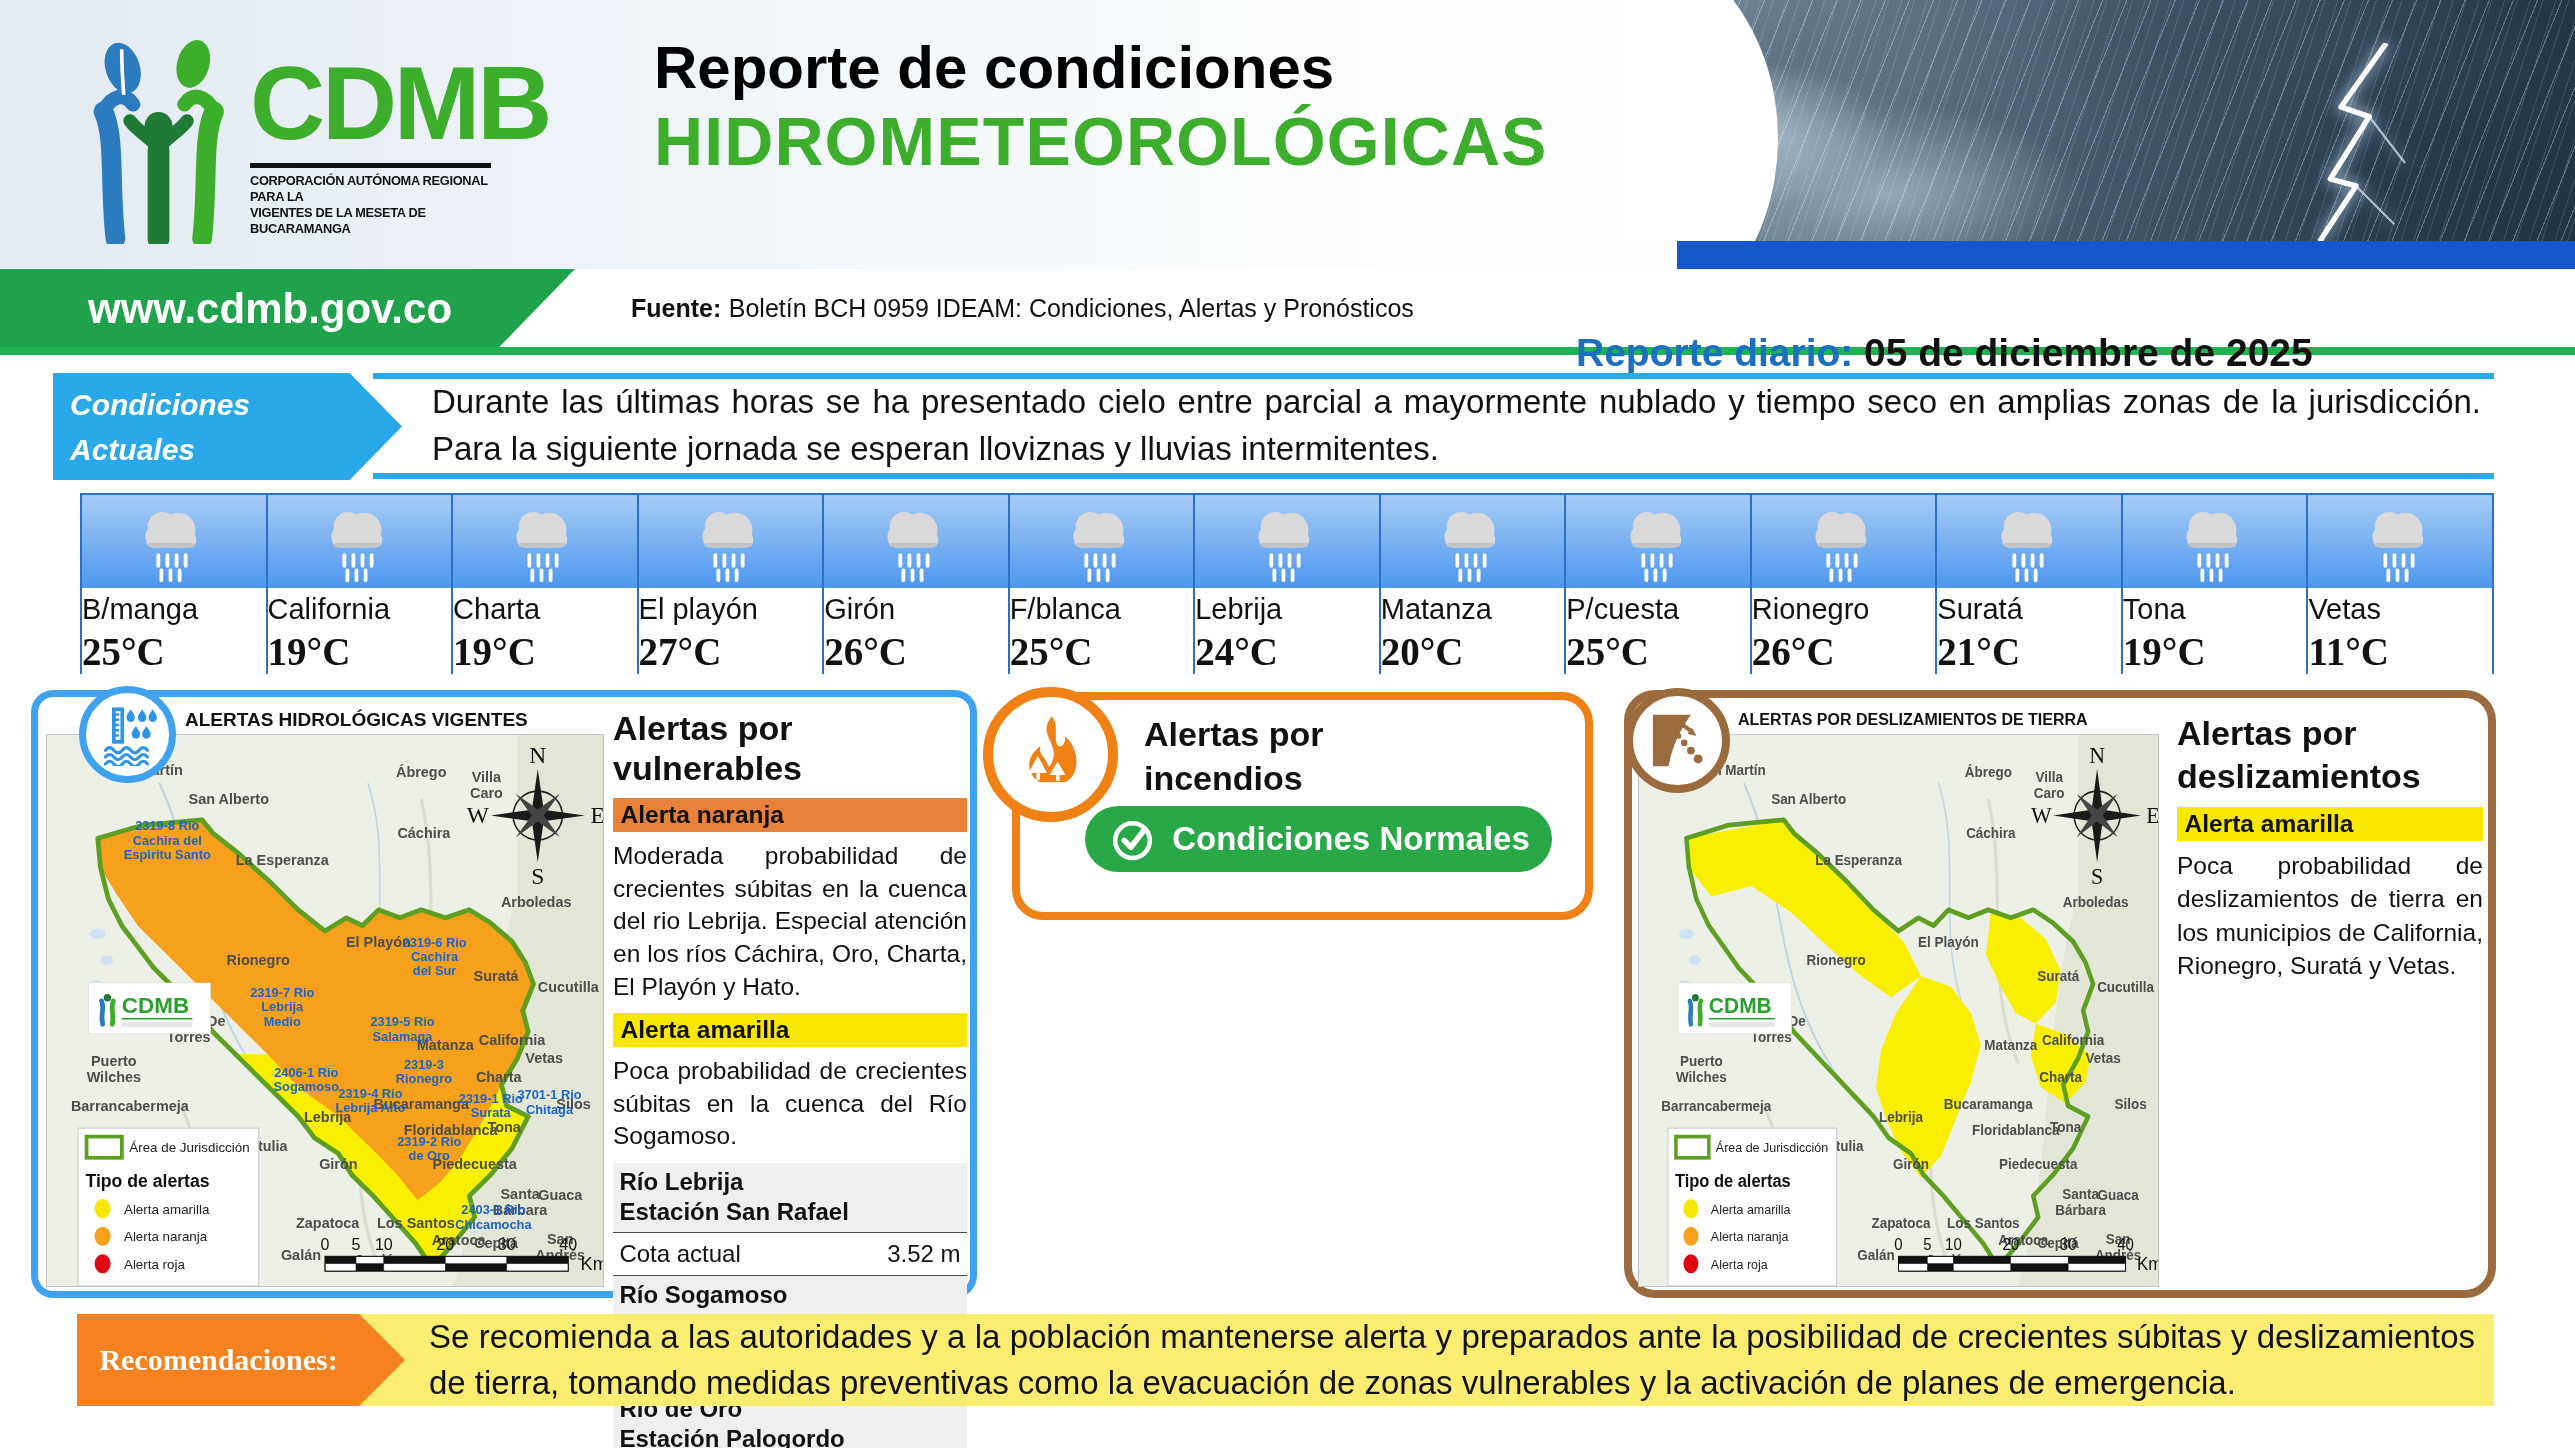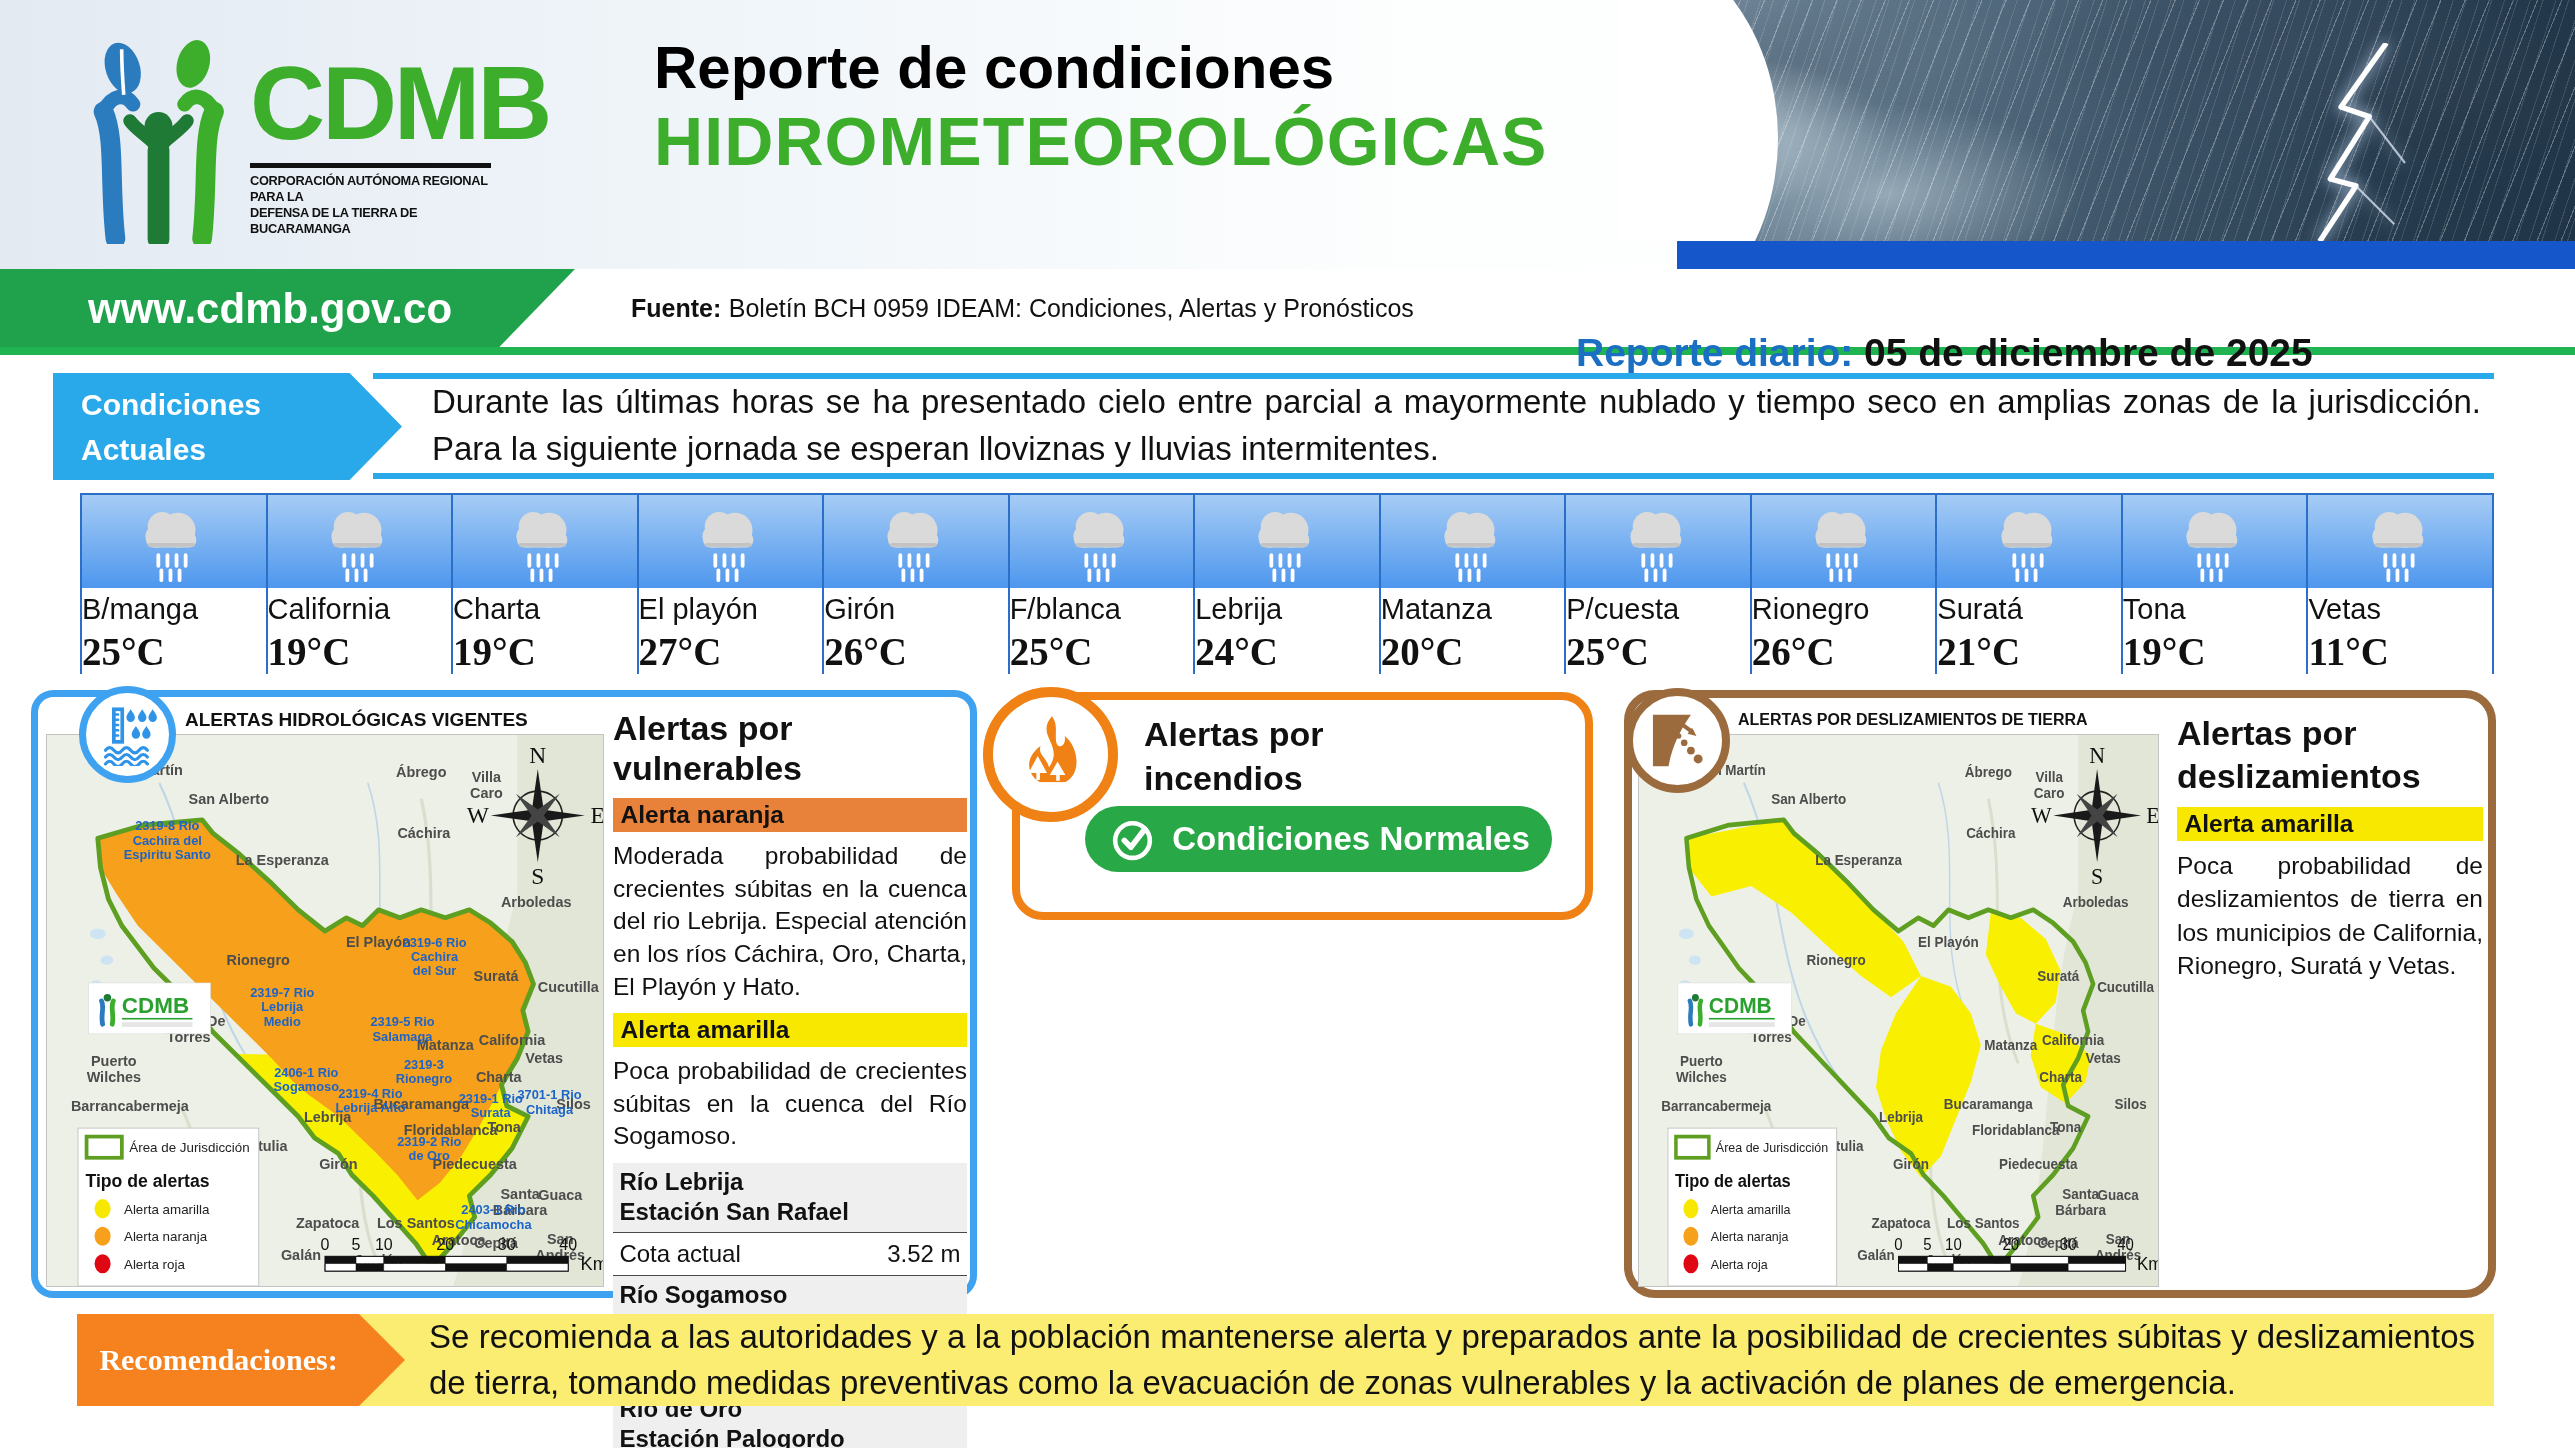--- a/index.html
+++ b/index.html
@@ -55,21 +55,21 @@
   #report-date{left:1576px;top:269px;height:79px;display:flex;align-items:center;font-size:39px;font-weight:bold;gap:10.6px;margin-top:44px;}
   #report-date .lbl{color:var(--date-blue);}
 
   
   .blue-line{background:var(--section-blue);height:5.9px;}
   #cond-line-top{left:373px;top:373px;width:2121px;}
   #cond-line-bottom{left:373px;top:473px;width:2121px;}
   #cond-label{left:53px;top:373px;width:349px;height:107px;background:var(--section-blue);
     clip-path:polygon(0 0,85% 0,100% 50%,85% 100%,0 100%);color:#fff;font-weight:bold;
     font-size:30px;line-height:1.5;display:flex;flex-direction:column;justify-content:center;
-    padding-left:28px;z-index:2;}
+    padding-left:17px;z-index:2;font-style:italic;}
   #cond-text{left:432px;top:379px;width:2049px;height:94px;display:flex;align-items:center;}
   #cond-text p{font-size:33px;line-height:1.42;text-align:justify;width:100%;}
 
   
   #weather-row{left:80px;top:493px;width:2414px;height:181px;display:flex;
     border-left:2.1px solid var(--strip-line);border-top:2.1px solid var(--strip-line);}
   .wcell{flex:1 1 0;border-right:2.1px solid var(--strip-line);display:flex;flex-direction:column;align-items:flex-start;}
   .wicon{width:100%;height:127px;background:linear-gradient(var(--strip-top),var(--strip-bottom));
     display:flex;align-items:center;justify-content:center;}
   .wicon svg{width:91px;height:91px;}
@@ -157,21 +157,21 @@
       <path d="M161 220 C184 192 200 190 216 168" stroke="#1E7A34" stroke-width="26" fill="none" stroke-linecap="round"></path>
       <ellipse cx="92" cy="66" rx="33" ry="50" fill="#2B7BBF" transform="rotate(-18 92 66)"></ellipse>
       <path d="M94 118 C92 92 90 58 90 30" stroke="#fff" stroke-width="7" fill="none"></path>
       <ellipse cx="228" cy="58" rx="31" ry="47" fill="#3DAE2B" transform="rotate(16 228 58)"></ellipse>
     </svg>
     <div class="abs" id="logo-text">
       <div id="logo-brand">CDMB</div>
       <div id="logo-rule"></div>
       <div id="logo-tagline">
         <div>CORPORACIÓN AUTÓNOMA REGIONAL PARA LA</div>
-        <div>DEFENSA DE LA TIERRA DE BUCARAMANGA</div>
+        <div>VIGENTES DE LA MESETA DE BUCARAMANGA</div>
       </div>
     </div>
     <div class="abs" id="hdr-title">
       <div id="hdr-title-1">Reporte de condiciones</div>
       <div id="hdr-title-2">HIDROMETEOROLÓGICAS</div>
     </div>
     <div class="abs" id="storm">
       <div class="sky"></div>
       <div class="clouds"></div>
       <div class="rain"></div>

